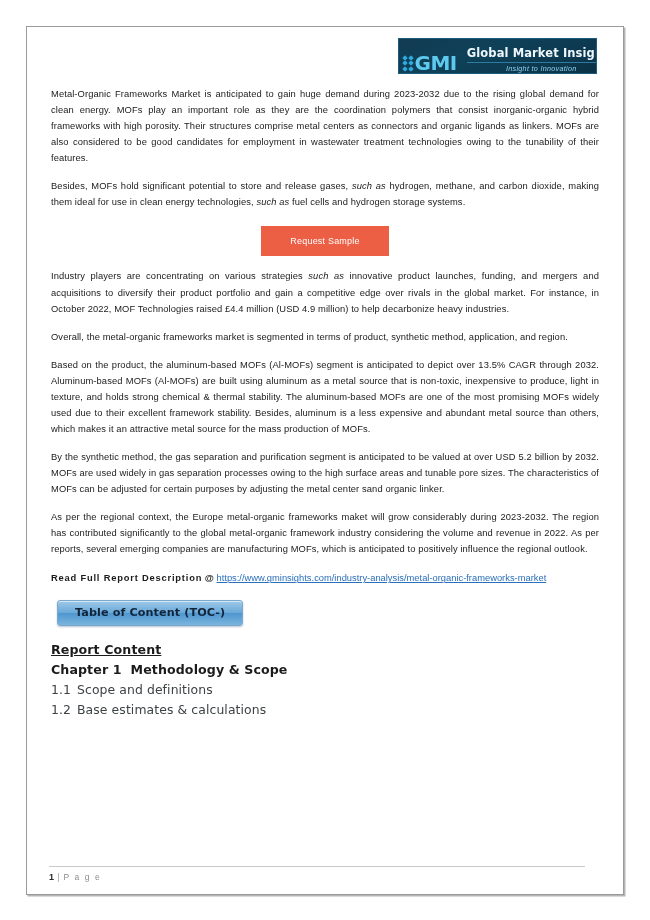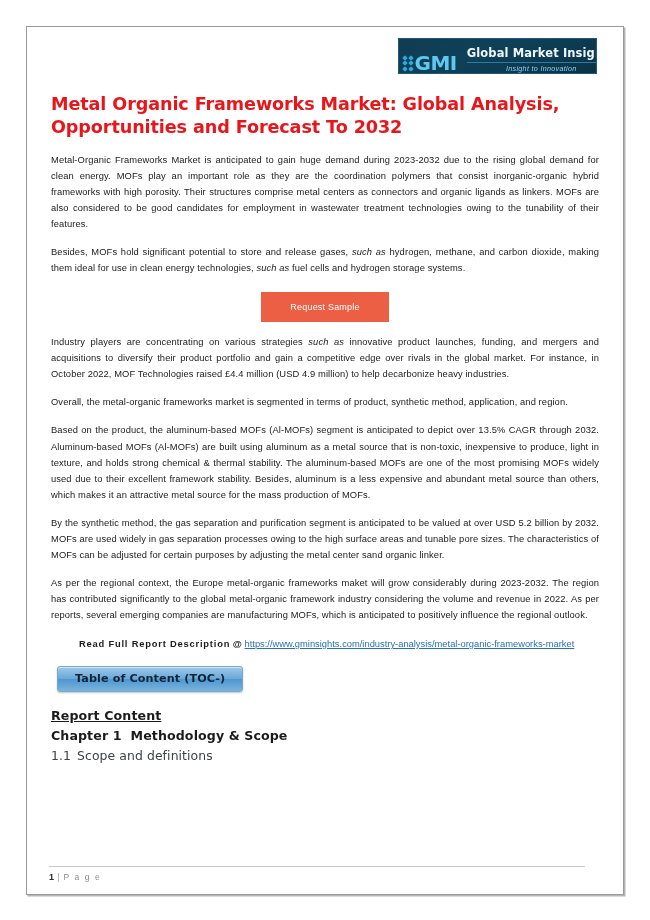--- a/index.html
+++ b/index.html
@@ -167,21 +167,20 @@
   .link-line {
     margin: 13px 2px 0 2px;
     font-size: 9.35px;
     line-height: 1.72;
     text-align: justify;
     color: #1b1b1b;
   }
   .link-line .lbl {
     font-weight: bold;
     letter-spacing: 0.8px;
-    margin-left: 28px;
   }
   .link-line .at { font-weight: bold; }
   .link-line a {
     color: #2a6fba;
     text-decoration: underline;
     word-break: break-all;
   }
 
   
   .toc-wrap { margin: 14px 0 0 8px; }
@@ -269,24 +268,20 @@
         </div>
         <div class="logo-sep"></div>
         <div class="logo-text">
           <div class="logo-title">Global Market Insights</div>
           <div class="logo-rule"></div>
           <div class="logo-tagline">Insight to Innovation</div>
         </div>
       </div>
     </div>
 
-    <h1 class="doc-title">
-      <span>Metal Organic Frameworks Market: Global Analysis,</span>
-      <span class="ln2">Opportunities and Forecast To 2032</span>
-    </h1>
 
     <p class="para">Metal-Organic Frameworks Market is anticipated to gain huge demand during 2023-2032 due to the rising global demand for clean energy. MOFs play an important role as they are the coordination polymers that consist inorganic-organic hybrid frameworks with high porosity. Their structures comprise metal centers as connectors and organic ligands as linkers. MOFs are also considered to be good candidates for employment in wastewater treatment technologies owing to the tunability of their features.</p>
 
     <p class="para">
       <span>Besides, MOFs hold significant potential to store and release gases, </span><i>such as</i><span> hydrogen, methane, and carbon dioxide, making them ideal for use in clean energy technologies, </span><i>such as</i><span> fuel cells and hydrogen storage systems.</span>
     </p>
 
     <div class="req-wrap">
       <button class="req-btn">Request Sample</button>
     </div>
@@ -316,20 +311,23 @@
     <div class="report-head">Report Content</div>
 
     <div class="chapter-line">
       <span>Chapter 1</span><span class="ch-gap"></span><span>Methodology &amp; Scope</span>
     </div>
 
     <div class="toc-item">
       <span class="num">1.1</span><span>Scope and definitions</span>
     </div>
 
+    <div class="toc-item">
+      <span class="num">1.2</span><span>Base estimates &amp; calculations</span>
+    </div>
 
     <div class="footer">
       <div class="footer-rule"></div>
       <div class="footer-text">
         <b>1</b><span class="bar">|</span><span>P a g e</span>
       </div>
     </div>
 
   </div>
 </div>

